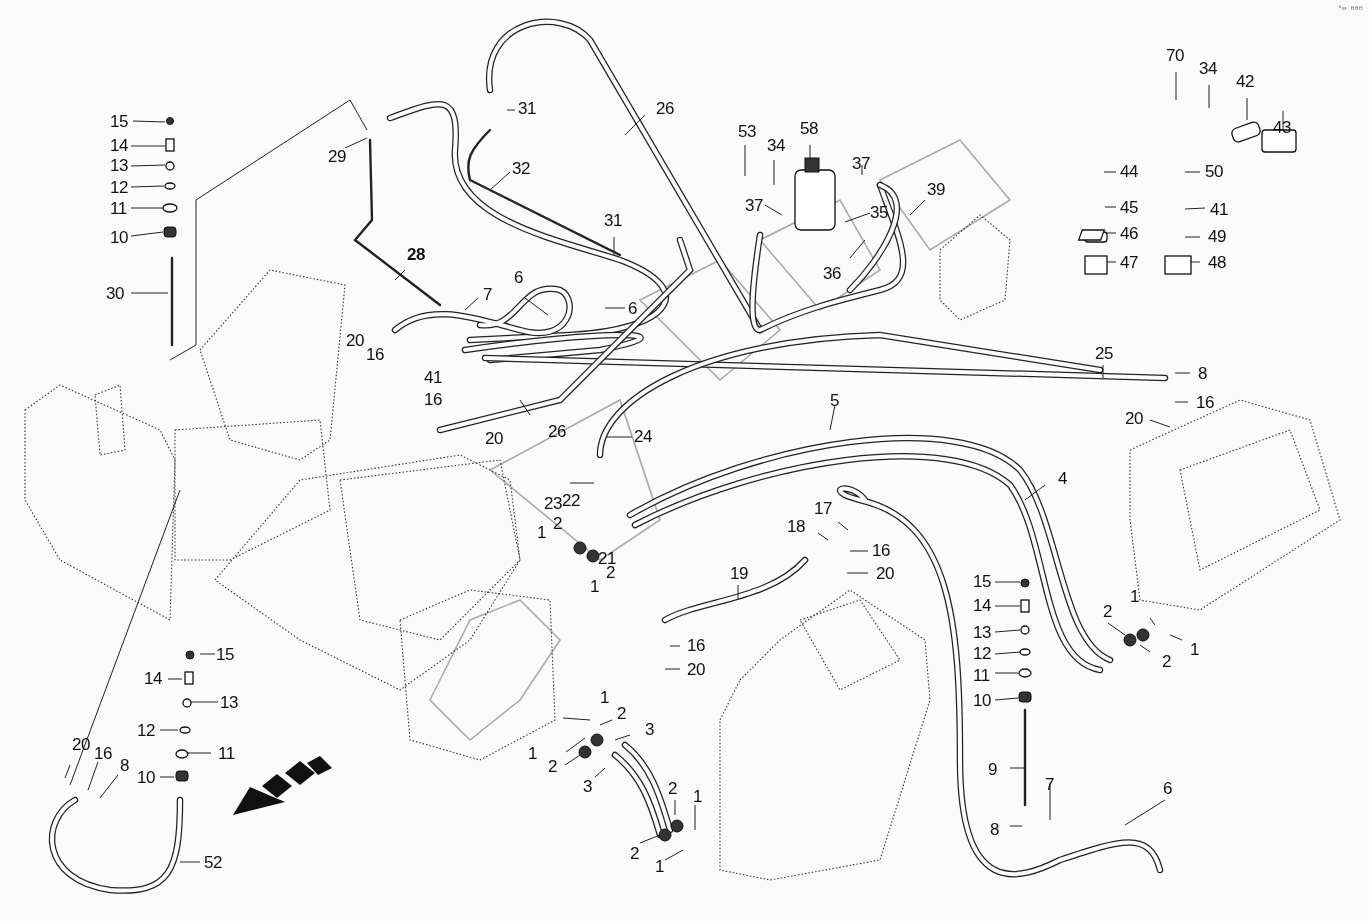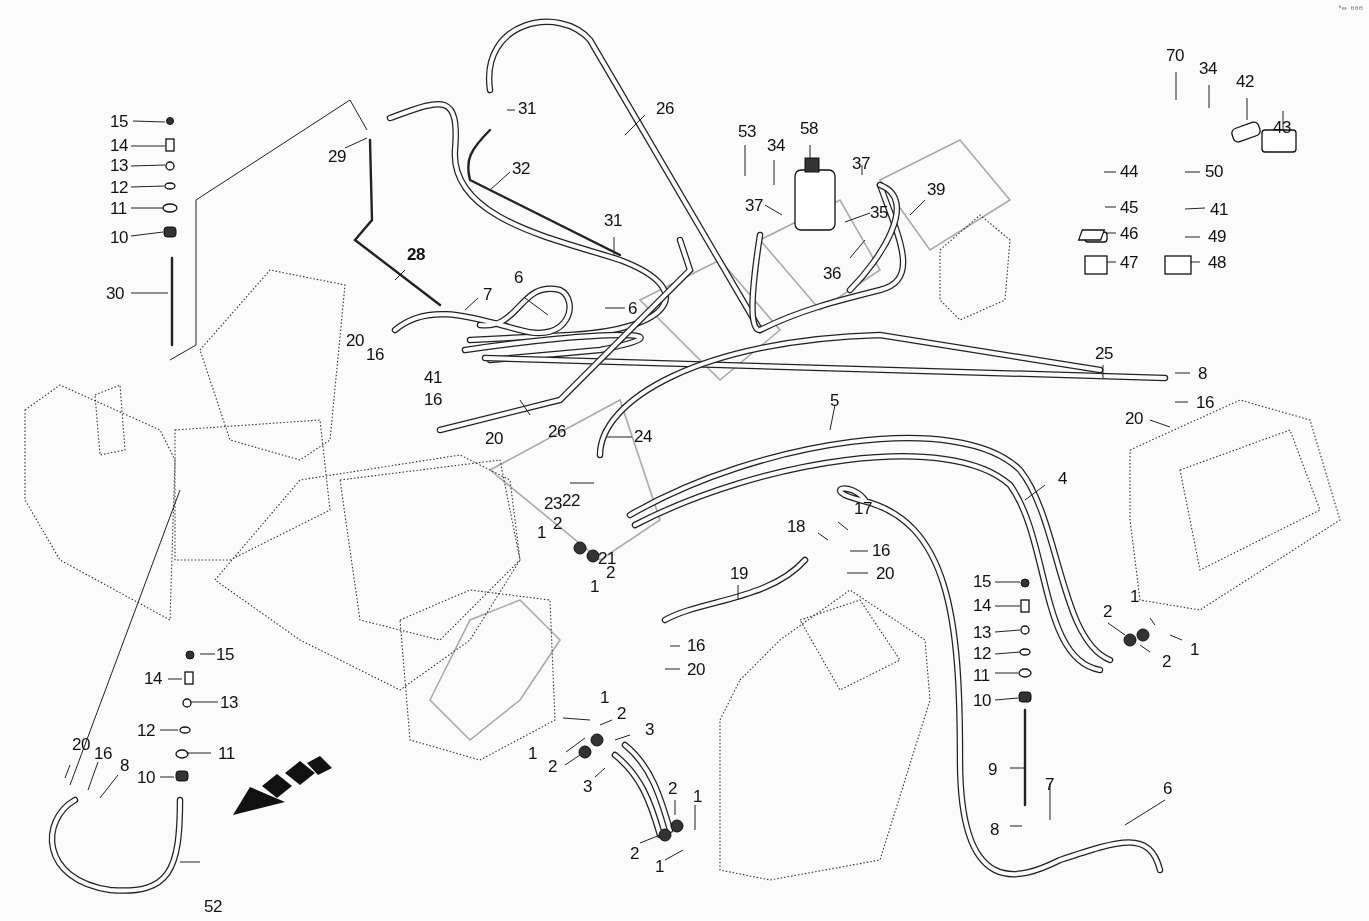--- a/index.html
+++ b/index.html
@@ -284,21 +284,21 @@
     <div class="lbl" style="left: 1120px; top: 225px;">46</div>
     <div class="lbl" style="left: 1208px; top: 228px;">49</div>
     <div class="lbl" style="left: 1120px; top: 254px;">47</div>
     <div class="lbl" style="left: 1208px; top: 254px;">48</div>
     <div class="lbl" style="left: 1095px; top: 345px; text-align: center;">25</div>
     <div class="lbl" style="left: 1198px; top: 365px;">8</div>
     <div class="lbl" style="left: 1196px; top: 394px;">16</div>
     <div class="lbl" style="left: 1125px; top: 410px;">20</div>
     <div class="lbl" style="left: 830px; top: 392px;">5</div>
     <div class="lbl" style="left: 1058px; top: 470px;">4</div>
-    <div class="lbl" style="left: 814px; top: 500px; margin-left: 40px;">17</div>
+    <div class="lbl" style="left: 814px; top: 500px;">17</div>
     <div class="lbl" style="left: 787px; top: 518px;">18</div>
     <div class="lbl" style="left: 872px; top: 542px;">16</div>
     <div class="lbl" style="left: 876px; top: 565px;">20</div>
     <div class="lbl" style="left: 730px; top: 565px;">19</div>
     <div class="lbl" style="left: 687px; top: 637px;">16</div>
     <div class="lbl" style="left: 687px; top: 661px;">20</div>
     <div class="lbl" style="left: 973px; top: 573px;">15</div>
     <div class="lbl" style="left: 973px; top: 597px;">14</div>
     <div class="lbl" style="left: 973px; top: 624px;">13</div>
     <div class="lbl" style="left: 973px; top: 645px;">12</div>
@@ -314,21 +314,21 @@
     <div class="lbl" style="left: 1162px; top: 653px;">2</div>
     <div class="lbl" style="left: 216px; top: 646px;">15</div>
     <div class="lbl" style="left: 144px; top: 670px;">14</div>
     <div class="lbl" style="left: 220px; top: 694px;">13</div>
     <div class="lbl" style="left: 137px; top: 722px;">12</div>
     <div class="lbl" style="left: 218px; top: 745px;">11</div>
     <div class="lbl" style="left: 137px; top: 769px;">10</div>
     <div class="lbl" style="left: 72px; top: 736px;">20</div>
     <div class="lbl" style="left: 94px; top: 745px;">16</div>
     <div class="lbl" style="left: 120px; top: 757px;">8</div>
-    <div class="lbl" style="left: 204px; top: 898px;">52</div>
+    <div class="lbl" style="left: 204px; top: 854px;">52</div>
     <div class="lbl" style="left: 600px; top: 689px;">1</div>
     <div class="lbl" style="left: 617px; top: 705px;">2</div>
     <div class="lbl" style="left: 645px; top: 721px;">3</div>
     <div class="lbl" style="left: 528px; top: 745px;">1</div>
     <div class="lbl" style="left: 548px; top: 758px;">2</div>
     <div class="lbl" style="left: 583px; top: 778px;">3</div>
     <div class="lbl" style="left: 668px; top: 780px;">2</div>
     <div class="lbl" style="left: 693px; top: 788px;">1</div>
     <div class="lbl" style="left: 630px; top: 845px;">2</div>
     <div class="lbl" style="left: 655px; top: 858px;">1</div>

